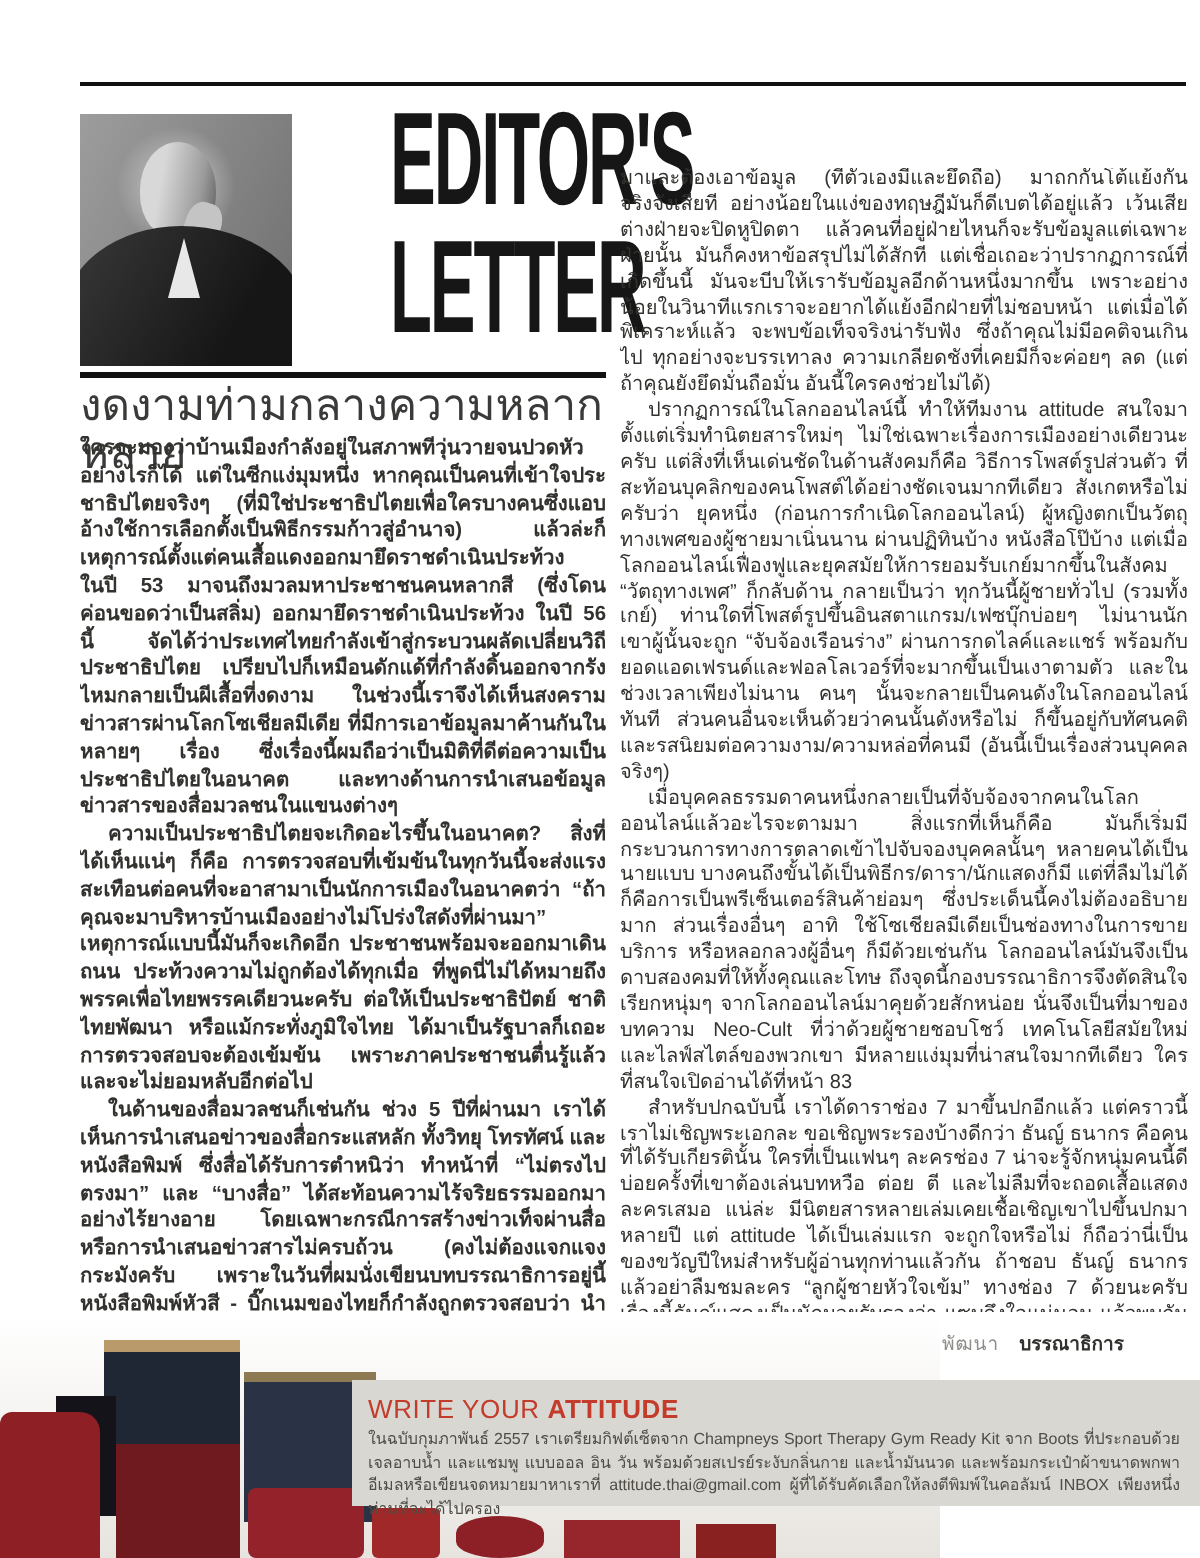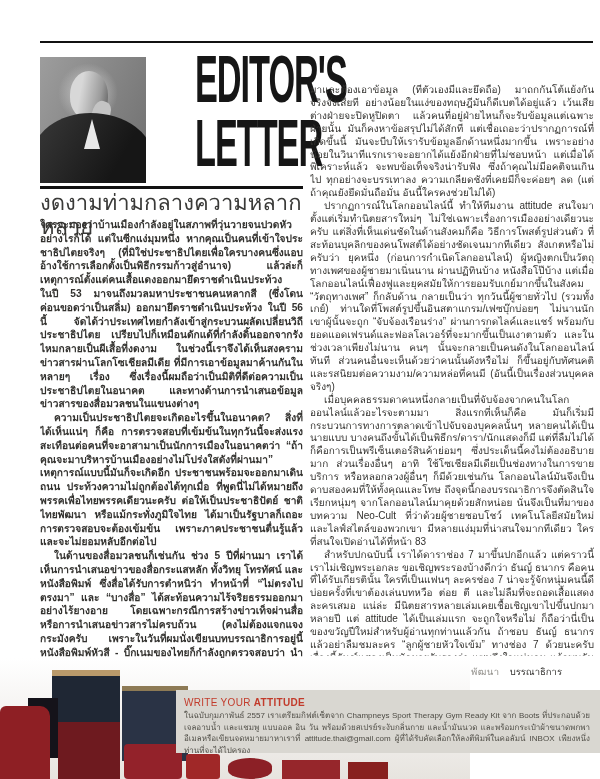--- a/index.html
+++ b/index.html
@@ -36,41 +36,41 @@
 
   
   .col{position:absolute;text-align:justify;color:#33322f;}
   .col p{margin:0;text-indent:14px;}
   .col p.first{text-indent:0;}
   .col1{left:40px;top:218px;width:263px;font-size:10.2px;line-height:13.8px;height:448px;overflow:hidden;font-weight:bold;}
   .col2{left:310px;top:84px;width:284px;font-size:10px;line-height:12.9px;height:572px;overflow:hidden;}
 
   .byline{position:absolute;left:310px;top:664px;width:252px;text-align:right;font-size:9.5px;}
   .byline .name{color:#8f8d88;letter-spacing:0.5px;}
-  .byline .role{color:#33322f;font-weight:normal;margin-left:10px;}
+  .byline .role{color:#33322f;font-weight:bold;margin-left:10px;}
 
   
   .product-photo{position:absolute;left:0;top:658px;width:470px;height:121px;overflow:hidden;
     background:linear-gradient(#ffffff 0%,#f1efec 60%,#e7e4df 100%);z-index:1;}
   .product-photo div{position:absolute;}
   .p-navy-a{left:52px;top:12px;width:68px;height:48px;background:#1f2734;border-top:6px solid #b99a6b;}
   .p-navy-b{left:122px;top:28px;width:66px;height:70px;background:#2a3345;border-top:5px solid #8d7a55;}
   .p-dark-c{left:28px;top:40px;width:30px;height:60px;background:#15131a;}
   .p-red-bag{left:0;top:48px;width:50px;height:73px;background:#8e1f24;border-radius:6px 10px 0 0;}
   .p-maroon{left:58px;top:64px;width:62px;height:57px;background:#6e1a1f;}
   .p-red-case{left:124px;top:86px;width:58px;height:35px;background:#93222a;border-radius:4px;}
   .p-red-tube{left:186px;top:96px;width:34px;height:25px;background:#a02828;border-radius:3px;}
   .p-red-tin{left:228px;top:100px;width:44px;height:21px;background:#8c2026;border-radius:50%/40%;}
   .p-red-far{left:282px;top:102px;width:58px;height:19px;background:#96262b;}
   .p-red-far2{left:348px;top:104px;width:40px;height:17px;background:#88211f;}
 
   
   .promo{position:absolute;left:176px;top:690px;width:424px;height:63px;background:#d9d7d1;
     box-sizing:border-box;padding:7px 10px 0 8px;z-index:2;}
-  .promo-heading{font-size:10px;color:#c23b2b;letter-spacing:0.3px;}
+  .promo-heading{font-size:13px;color:#c23b2b;letter-spacing:0.3px;}
   .promo-heading .bold{font-weight:bold;}
   .promo-body{margin-top:2px;font-size:8px;line-height:11.5px;color:#4e4c45;text-align:justify;}
 </style>
 </head>
 <body>
 
 <div class="top-rule"></div>
 
 <div class="portrait">
   <div class="glow"></div>

